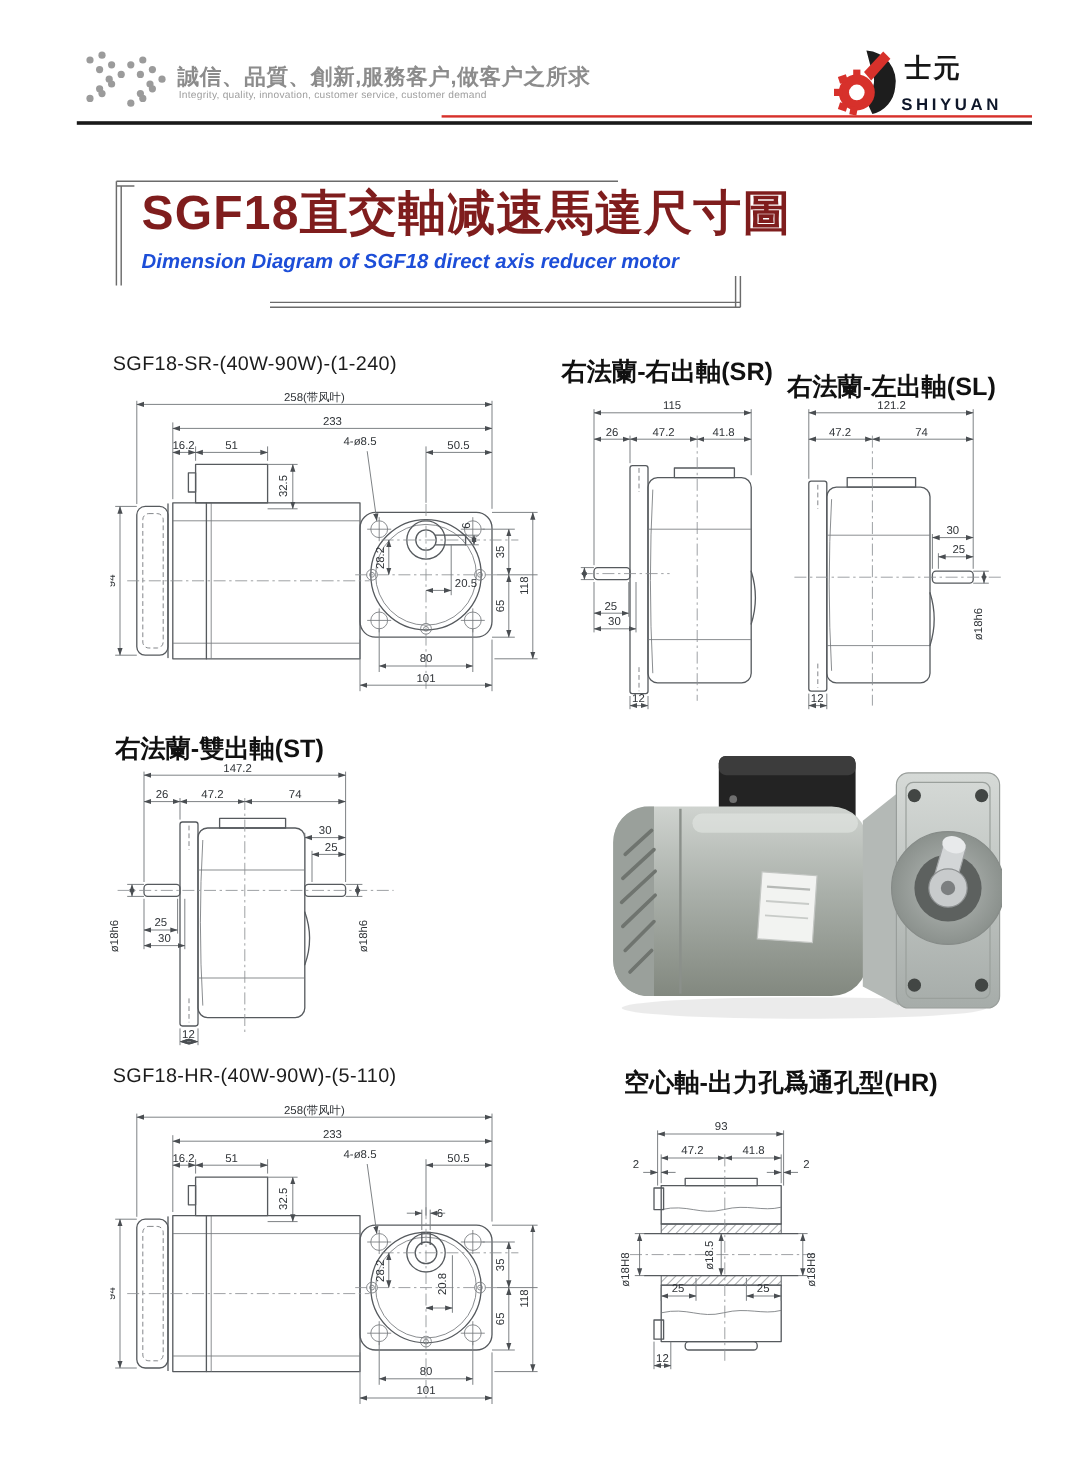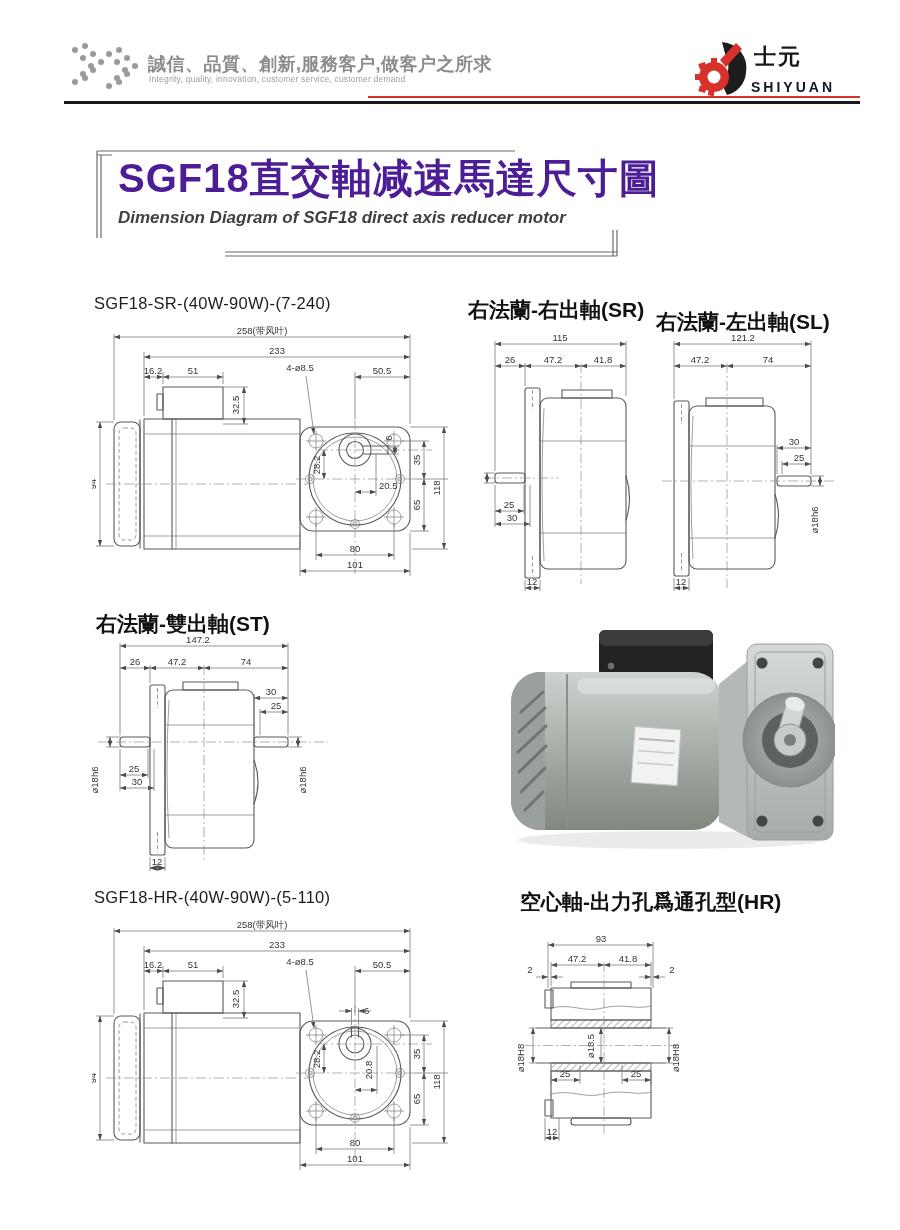--- a/index.html
+++ b/index.html
@@ -9,22 +9,22 @@
   .abs{position:absolute}
   
   .slogan-zh{font-size:18px;font-weight:600;color:#8c8c8c;letter-spacing:.5px}
   .slogan-en{font-size:8.5px;color:#9e9e9e;letter-spacing:.2px}
   .logo-zh{font-size:22px;font-weight:900;color:#161616;letter-spacing:2px}
   .logo-en{font-size:14px;font-weight:700;color:#0f172a;letter-spacing:3px}
   .rule-red{background:#d7312b;height:2px}
   .rule-black{background:#191919;height:3px}
   
   .title-block{background:#fff;padding:2px 6px}
-  .title-zh{font-size:40px;font-weight:800;color:#4c1d95;letter-spacing:1px;line-height:1.2;white-space:nowrap}
-  .title-en{font-size:17px;font-weight:700;font-style:italic;color:#404040;margin-top:6px;white-space:nowrap}
+  .title-zh{font-size:40px;font-weight:800;color:#7f1d1d;letter-spacing:1px;line-height:1.2;white-space:nowrap}
+  .title-en{font-size:17px;font-weight:700;font-style:italic;color:#1d4ed8;margin-top:6px;white-space:nowrap}
   
   .dwg-label{font-size:16.5px;color:#1c1c1c;letter-spacing:.3px;white-space:nowrap}
   .dwg-label-zh{font-size:21px;font-weight:700;color:#111;white-space:nowrap}
   
   .oln{stroke:#565a5e;fill:none;stroke-width:1.1;stroke-linejoin:round;stroke-linecap:round}
   .thin{stroke:#73777b;fill:none;stroke-width:.7}
   .dim{stroke:#787c80;fill:none;stroke-width:.8}
   .cl{stroke:#8b8f93;stroke-width:.7;stroke-dasharray:10 3 2 3;fill:none}
   .dsh{stroke:#7d8185;stroke-width:.8;stroke-dasharray:4 2.5;fill:none}
   .dtx{font:9.5px "Liberation Sans",sans-serif;fill:#303438}
@@ -103,21 +103,21 @@
       <line class="bk" x1="130" y1="110" x2="522" y2="110"></line>
     <line class="bk" x1="518" y1="26" x2="518" y2="110"></line>
       <line class="bk" x1="522" y1="26" x2="522" y2="110"></line>
   </g>
 </svg>
 <div class="abs title-block" style="left:112px;top:152px">
   <div class="title-zh">SGF18直交軸减速馬達尺寸圖</div>
   <div class="title-en">Dimension Diagram of SGF18 direct axis reducer motor</div>
 </div>
 
-<div class="abs dwg-label" style="left:94px;top:294px">SGF18-SR-(40W-90W)-(7-240)</div>
+<div class="abs dwg-label" style="left:94px;top:294px">SGF18-SR-(40W-90W)-(1-240)</div>
 <div class="abs dwg-label-zh" style="left:468px;top:296px">右法蘭-右出軸(SR)</div>
 <div class="abs dwg-label-zh" style="left:656px;top:308px">右法蘭-左出軸(SL)</div>
 <div class="abs dwg-label-zh" style="left:96px;top:610px">右法蘭-雙出軸(ST)</div>
 <div class="abs dwg-label" style="left:94px;top:888px">SGF18-HR-(40W-90W)-(5-110)</div>
 <div class="abs dwg-label-zh" style="left:520px;top:888px">空心軸-出力孔爲通孔型(HR)</div>
 
 <svg class="abs" style="left:92px;top:324px" width="370" height="258" viewBox="0 0 370 258">
   <g>
     <rect class="oln" x="22" y="98" width="26" height="124" rx="7"></rect>
     <rect class="dsh" x="27" y="104" width="17" height="112" rx="5"></rect>

